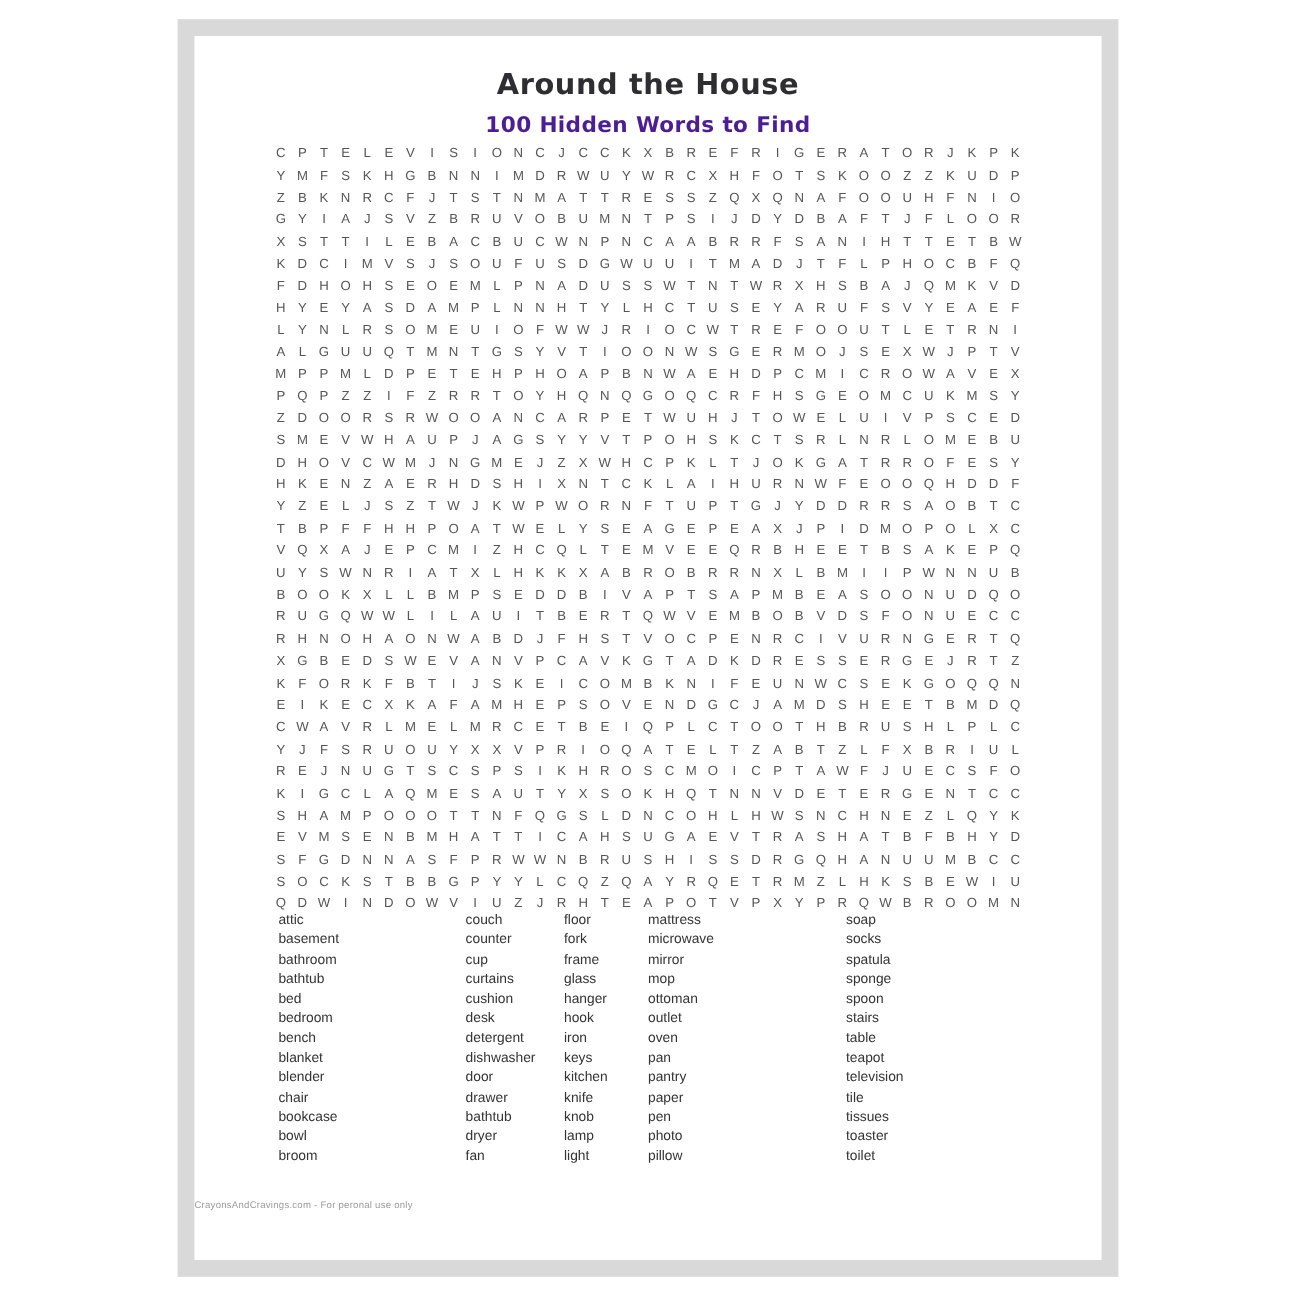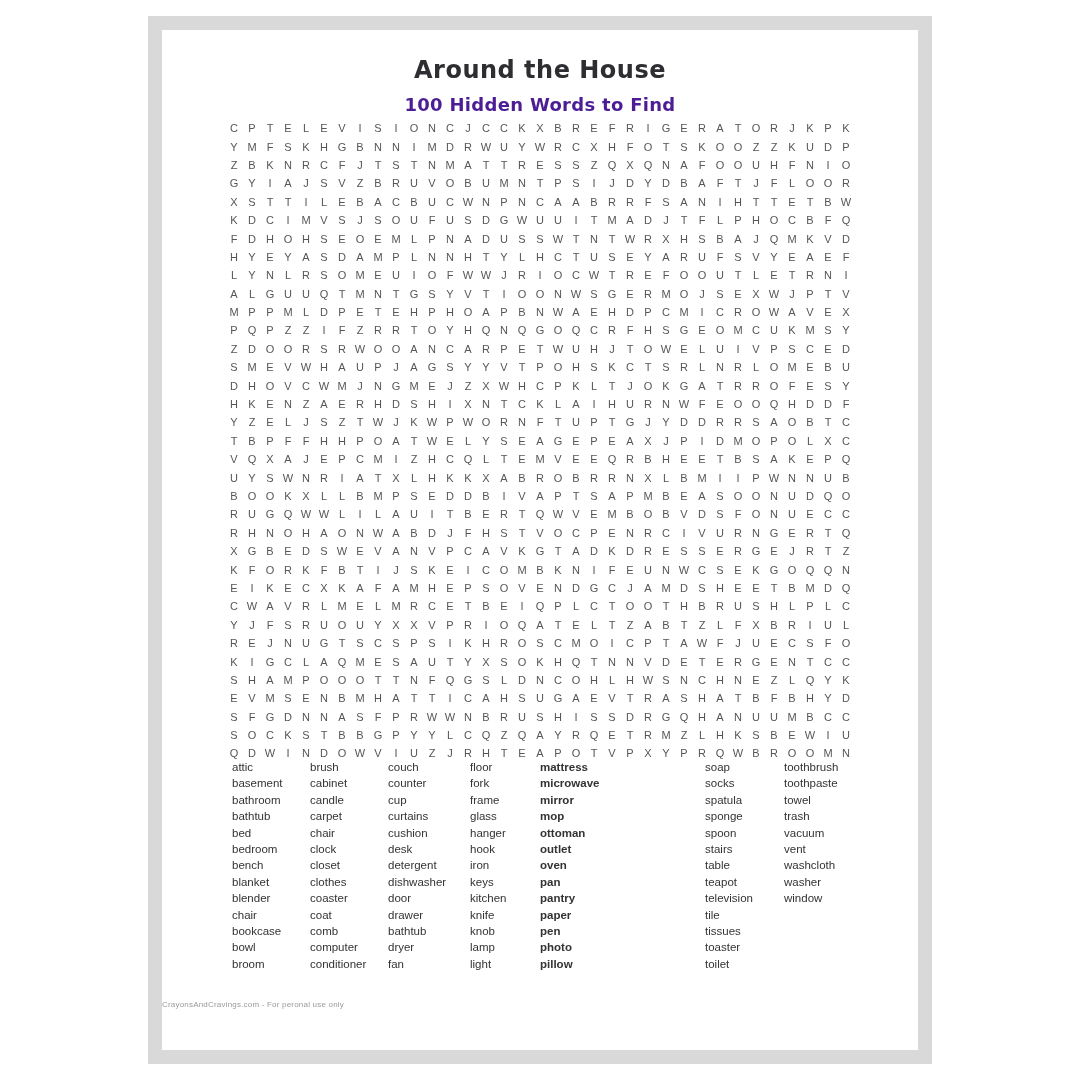--- a/index.html
+++ b/index.html
@@ -1352,35 +1352,20 @@
         <div class="word-item">bed</div>
         <div class="word-item">bedroom</div>
         <div class="word-item">bench</div>
         <div class="word-item">blanket</div>
         <div class="word-item">blender</div>
         <div class="word-item">chair</div>
         <div class="word-item">bookcase</div>
         <div class="word-item">bowl</div>
         <div class="word-item">broom</div>
       </div>
-      <div class="word-col" style="left: 148px;">
-        <div class="word-item">brush</div>
-        <div class="word-item">cabinet</div>
-        <div class="word-item">candle</div>
-        <div class="word-item">carpet</div>
-        <div class="word-item">chair</div>
-        <div class="word-item">clock</div>
-        <div class="word-item">closet</div>
-        <div class="word-item">clothes</div>
-        <div class="word-item">coaster</div>
-        <div class="word-item">coat</div>
-        <div class="word-item">comb</div>
-        <div class="word-item">computer</div>
-        <div class="word-item">conditioner</div>
-      </div>
       <div class="word-col" style="left: 226px;">
         <div class="word-item">couch</div>
         <div class="word-item">counter</div>
         <div class="word-item">cup</div>
         <div class="word-item">curtains</div>
         <div class="word-item">cushion</div>
         <div class="word-item">desk</div>
         <div class="word-item">detergent</div>
         <div class="word-item">dishwasher</div>
         <div class="word-item">door</div>
@@ -1397,21 +1382,21 @@
         <div class="word-item">hanger</div>
         <div class="word-item">hook</div>
         <div class="word-item">iron</div>
         <div class="word-item">keys</div>
         <div class="word-item">kitchen</div>
         <div class="word-item">knife</div>
         <div class="word-item">knob</div>
         <div class="word-item">lamp</div>
         <div class="word-item">light</div>
       </div>
-      <div class="word-col" style="left: 378px; font-weight: bold;">
+      <div class="word-col" style="left: 378px;">
         <div class="word-item">mattress</div>
         <div class="word-item">microwave</div>
         <div class="word-item">mirror</div>
         <div class="word-item">mop</div>
         <div class="word-item">ottoman</div>
         <div class="word-item">outlet</div>
         <div class="word-item">oven</div>
         <div class="word-item">pan</div>
         <div class="word-item">pantry</div>
         <div class="word-item">paper</div>
@@ -1427,26 +1412,15 @@
         <div class="word-item">spoon</div>
         <div class="word-item">stairs</div>
         <div class="word-item">table</div>
         <div class="word-item">teapot</div>
         <div class="word-item">television</div>
         <div class="word-item">tile</div>
         <div class="word-item">tissues</div>
         <div class="word-item">toaster</div>
         <div class="word-item">toilet</div>
       </div>
-      <div class="word-col" style="left: 622px;">
-        <div class="word-item">toothbrush</div>
-        <div class="word-item">toothpaste</div>
-        <div class="word-item">towel</div>
-        <div class="word-item">trash</div>
-        <div class="word-item">vacuum</div>
-        <div class="word-item">vent</div>
-        <div class="word-item">washcloth</div>
-        <div class="word-item">washer</div>
-        <div class="word-item">window</div>
-      </div>
     </div>
   <div class="footer">CrayonsAndCravings.com - For peronal use only</div>
 </div>
 
 </body></html>

